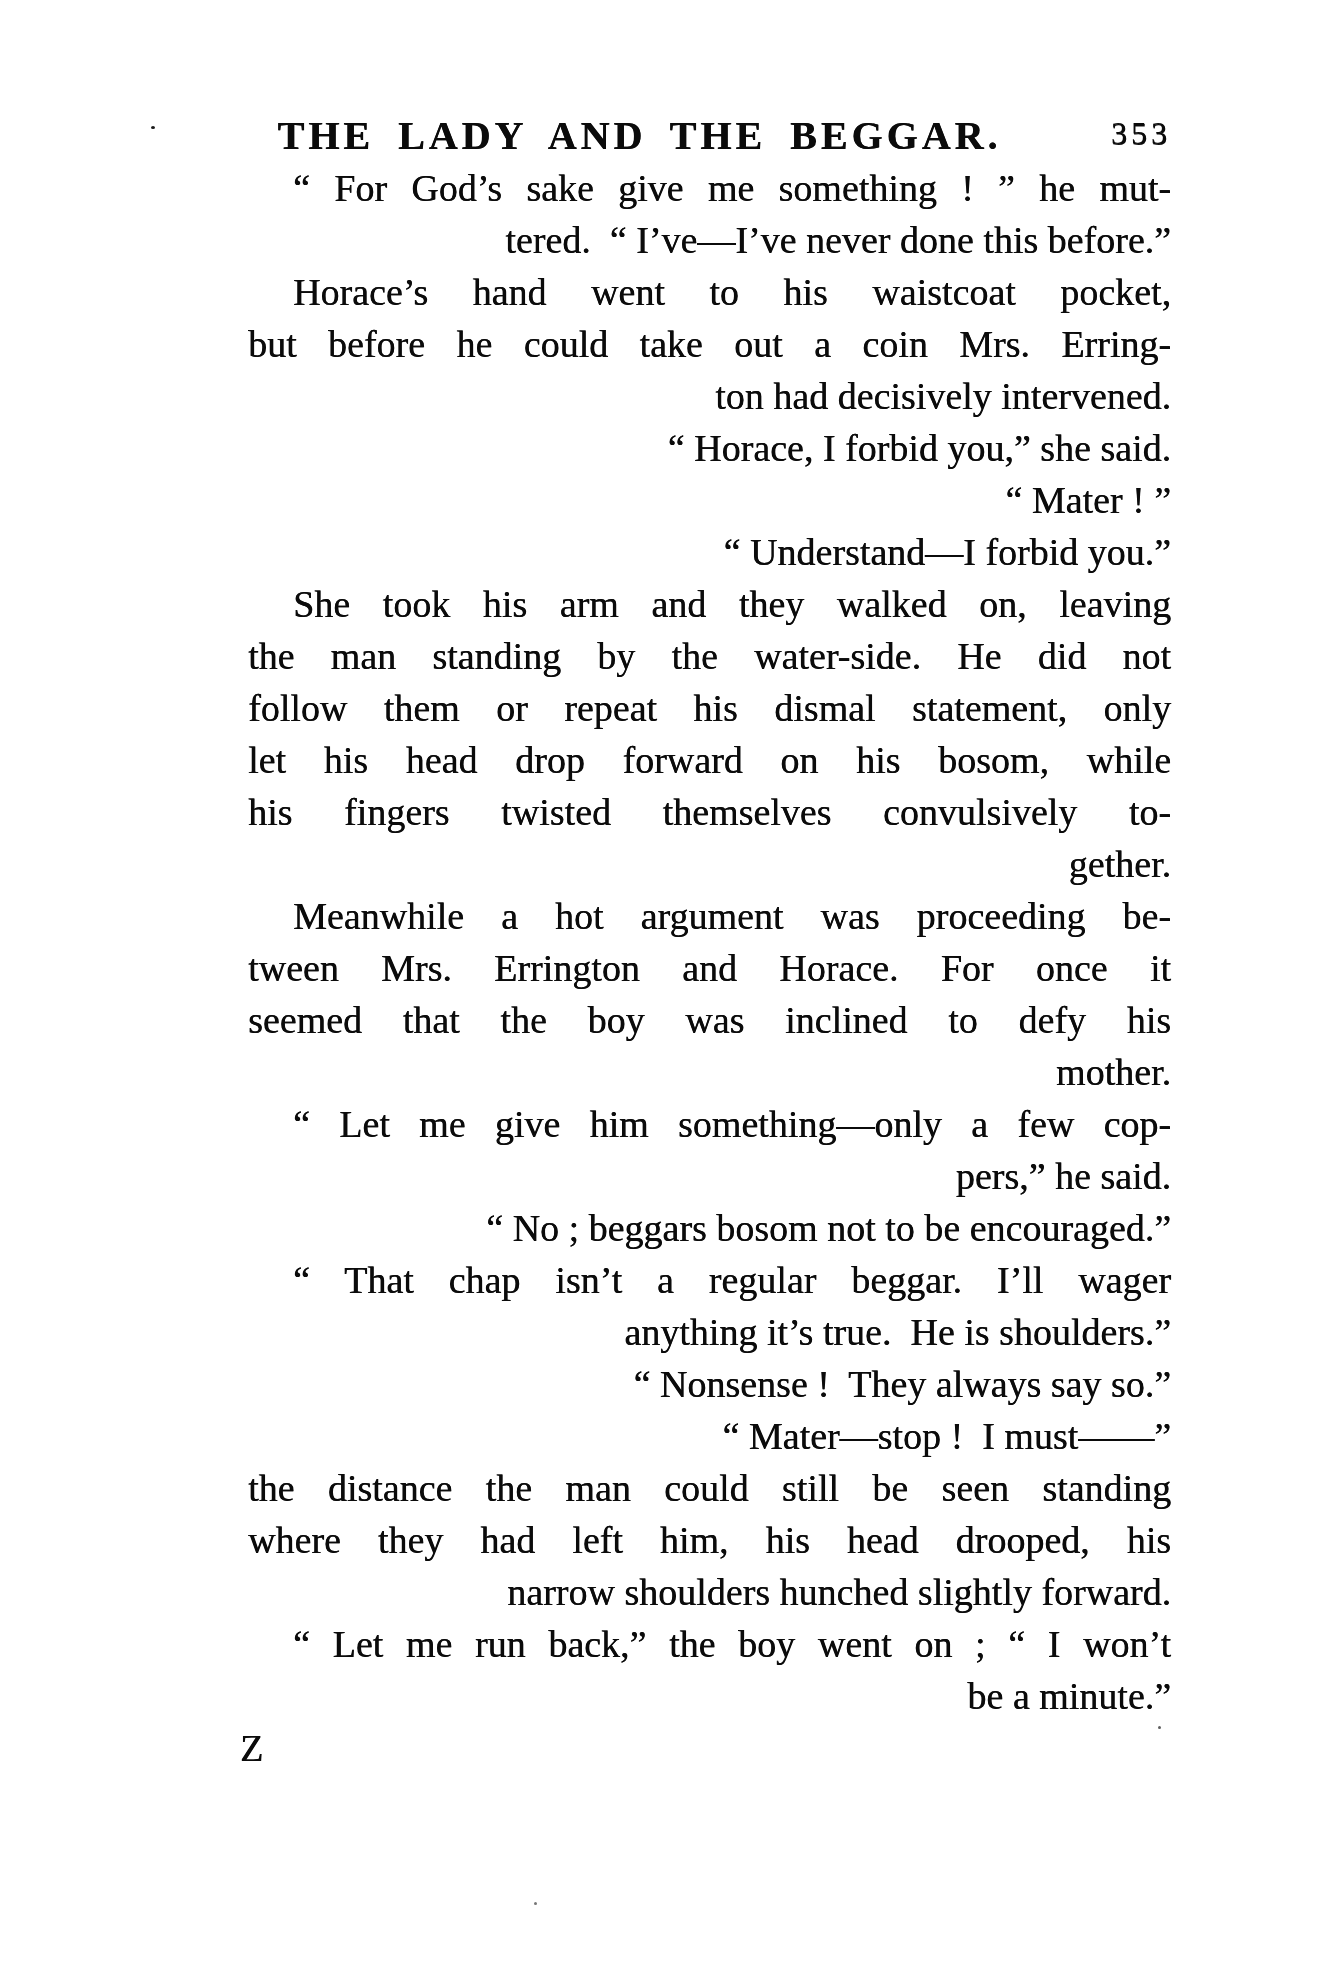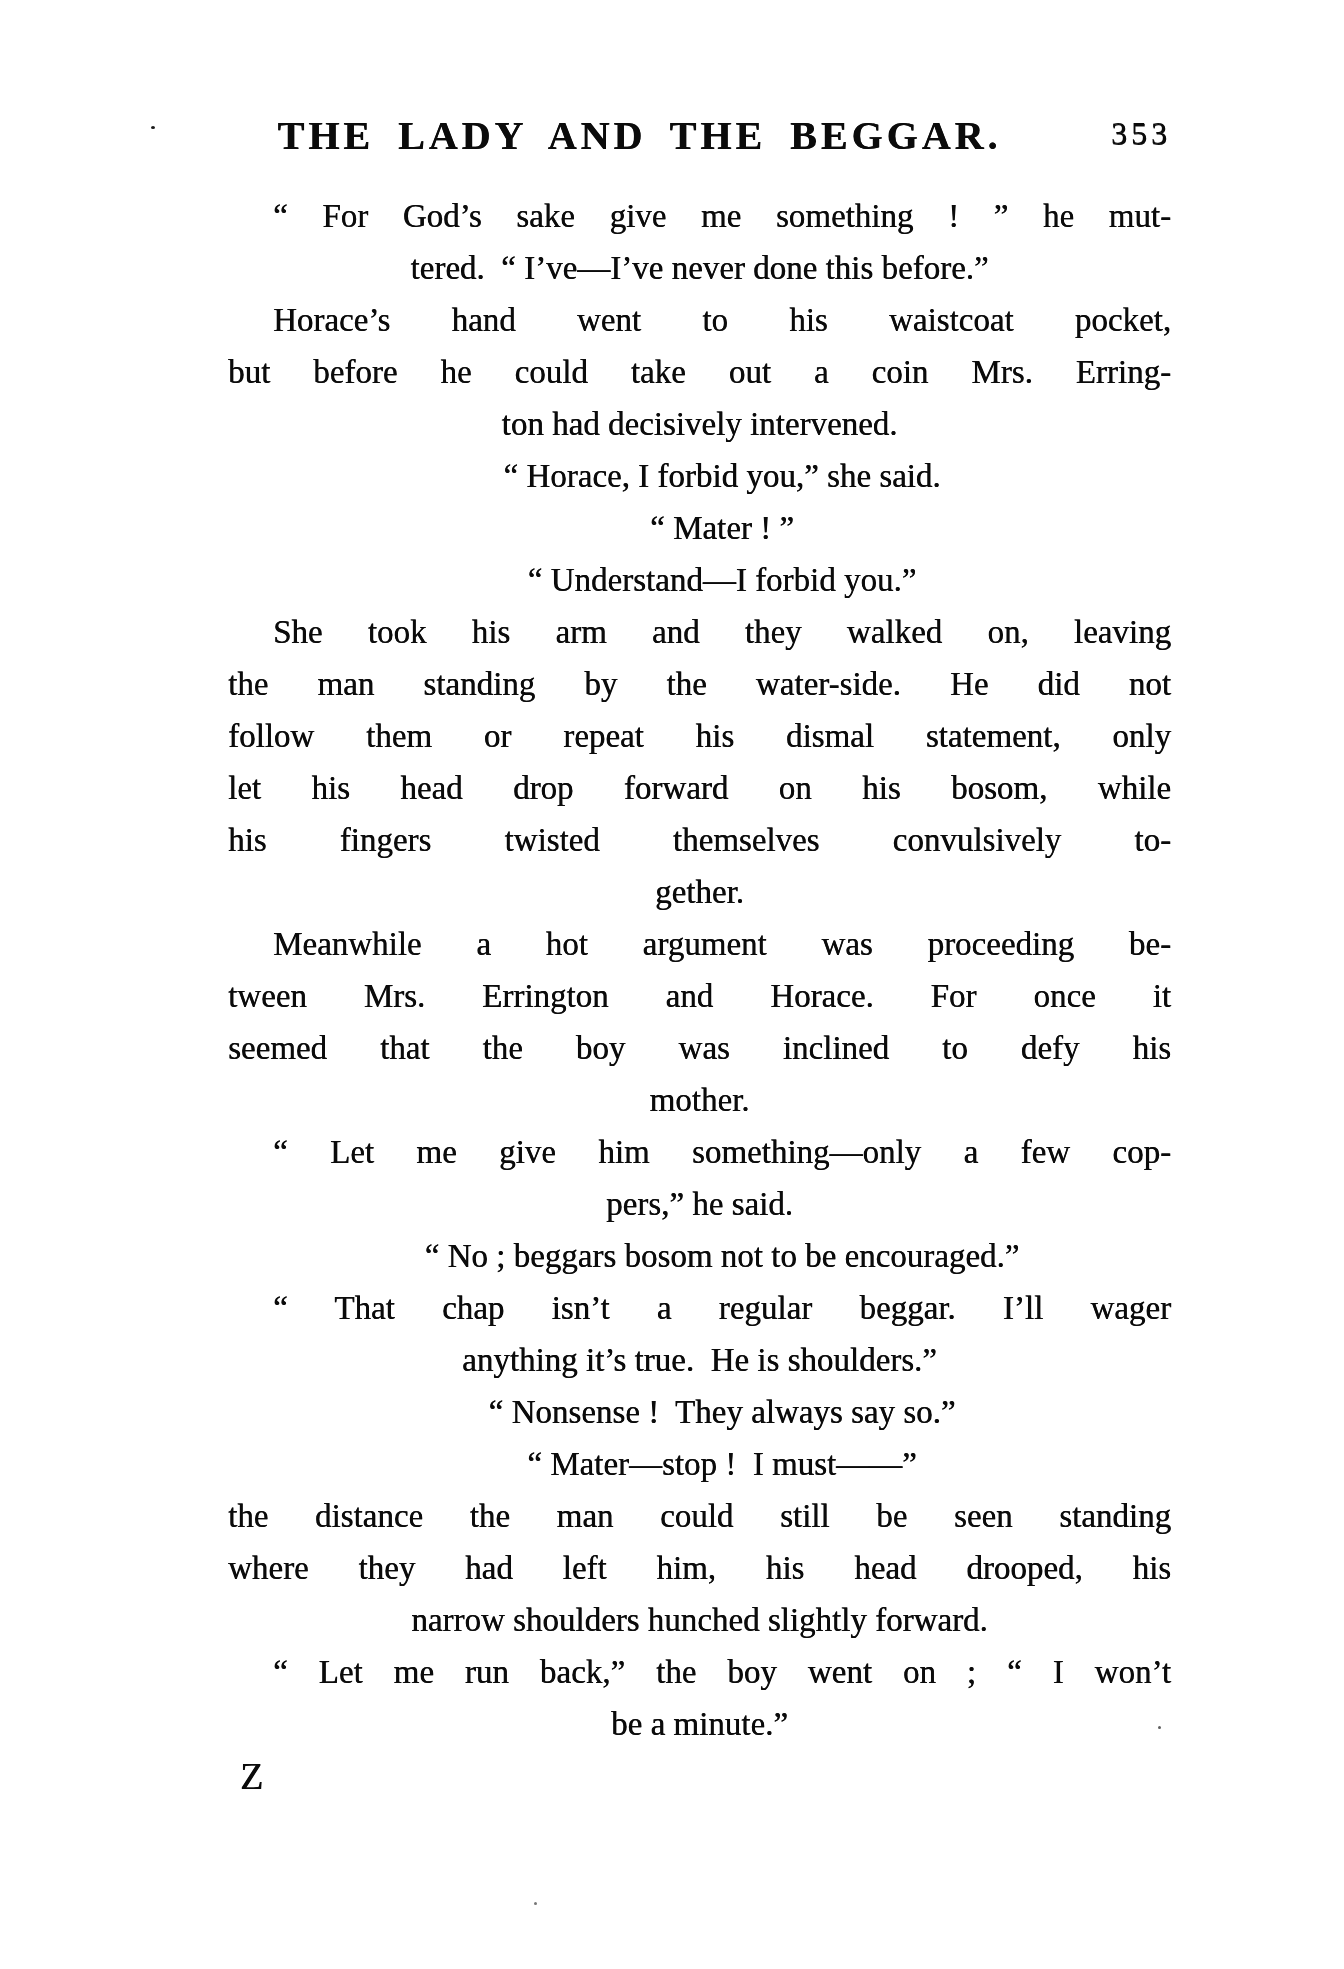--- a/index.html
+++ b/index.html
@@ -19,46 +19,46 @@
   .content {
     position: absolute;
     left: 228px;
     top: 110px;
     width: 943px;
   }
   .running-head {
     position: relative;
     height: 52px;
     line-height: 52px;
-    margin-bottom: 28px;
     text-align: center;
   }
   .head-title {
     font-size: 40px;
     font-weight: bold;
     letter-spacing: 4px;
     word-spacing: 10px;
     margin-right: 120px; 
     text-shadow: 0.4px 0.4px 0 currentColor;
   }
   .page-number {
     position: absolute;
     right: 0;
     top: -3px;
     font-size: 32px;
     letter-spacing: 4px;
     text-shadow: 0.5px 0.5px 0 currentColor;
   }
   .body-text {
-    font-size: 33px;
+    font-size: 38px;
+    margin-left: 20px;
   }
   .line {
     height: 52px;
     line-height: 52px;
-    text-align: center;
+    text-align: right;
     white-space: pre-wrap;
     text-shadow: 0.4px 0.4px 0 currentColor;
   }
   .line.indent {
     text-indent: 45px;
   }
   .line.stretch {
     white-space: normal;
     text-align: justify;
     text-align-last: justify;

